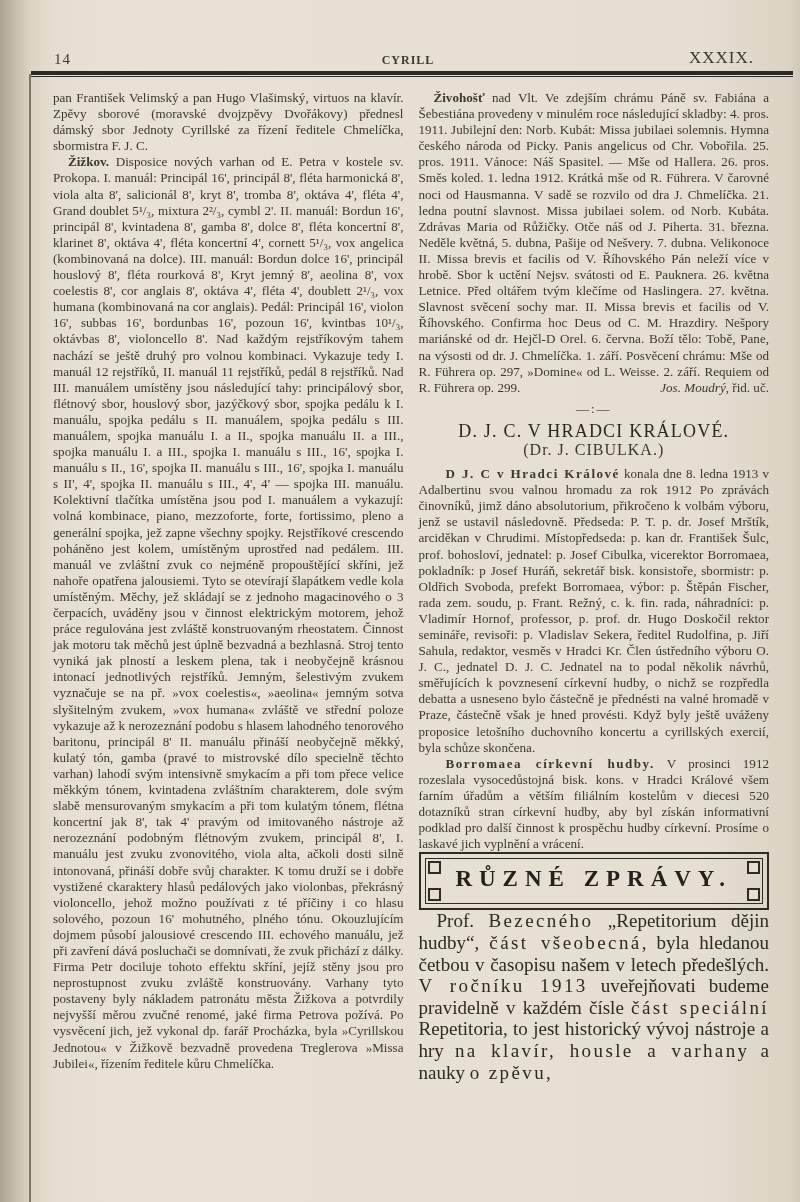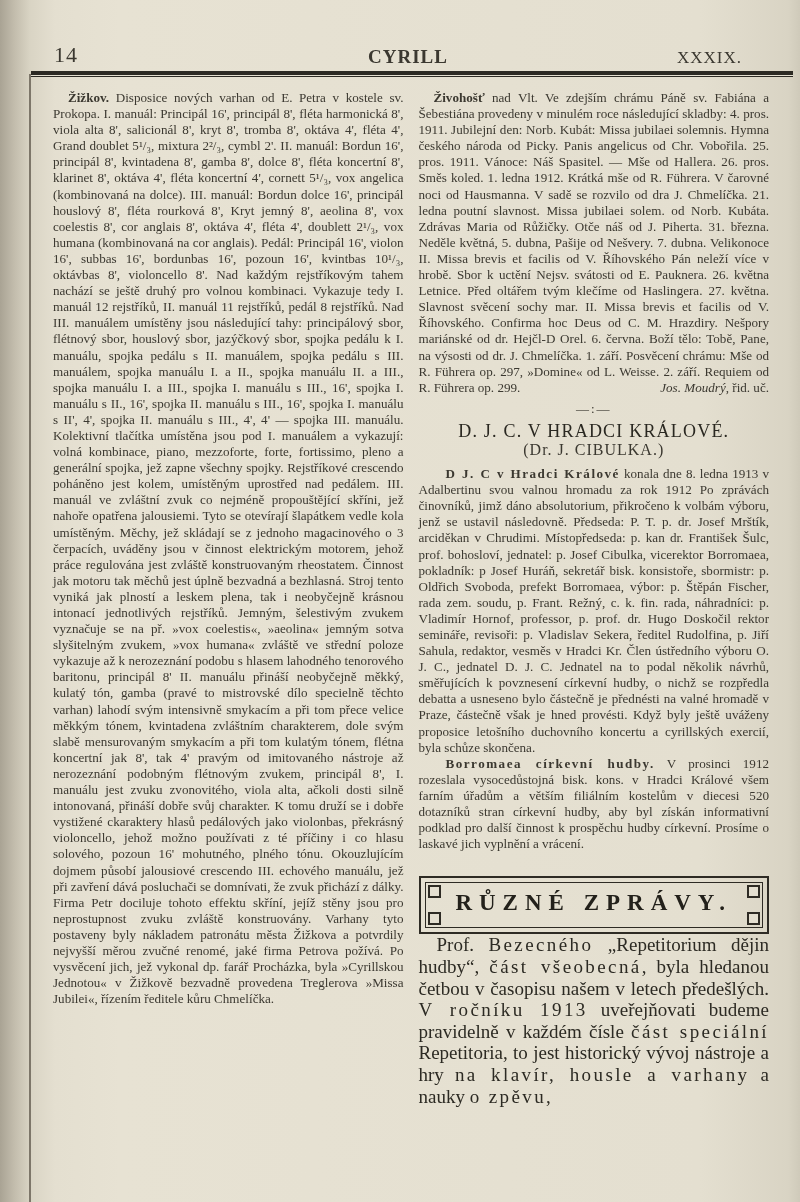--- a/index.html
+++ b/index.html
@@ -5,37 +5,37 @@
   html,body{margin:0;padding:0;}
   body{width:800px;height:1202px;background:#c6c1b2;overflow:hidden;}
   .page{
     position:relative;width:800px;height:1202px;overflow:hidden;
     background:linear-gradient(90deg,#a9a394 0px,#c2bcac 14px,#d9d4c4 30px,#e4dfd0 55px,#e7e2d3 120px,#e4dfd0 700px,#d9d4c4 788px,#cfcaba 800px);
     font-family:"Liberation Serif","DejaVu Serif",serif;
     color:#3b3830;
   }
   .edge-line{position:absolute;left:29px;top:74px;width:2px;height:1128px;background:#5d574b;opacity:.75;}
   .hdr{position:absolute;top:42px;left:46px;width:724px;height:26px;}
-  .hdr .pnum{position:absolute;left:8px;bottom:0;font-size:22px;letter-spacing:1px;}
-  .hdr .jttl{position:absolute;left:0;right:0;bottom:0;text-align:center;font-size:19px;font-weight:bold;letter-spacing:1px;}
-  .hdr .vol{position:absolute;right:28px;bottom:0;font-size:17px;letter-spacing:1px;}
+  .hdr .pnum{position:absolute;left:8px;bottom:0;font-size:15px;letter-spacing:1px;}
+  .hdr .jttl{position:absolute;left:0;right:0;bottom:0;text-align:center;font-size:12px;font-weight:bold;letter-spacing:1px;}
+  .hdr .vol{position:absolute;right:16px;bottom:0;font-size:17px;letter-spacing:1px;}
   .rule{position:absolute;left:31px;top:71px;width:762px;height:6px;
     background:linear-gradient(#2c2a24 0 3.5px,#e4dfd0 3.5px 4.5px,#2c2a24 4.5px 6px);}
   .cols{position:absolute;left:53px;top:90px;width:716px;display:flex;gap:15px;}
   .col{width:351px;font-size:13.1px;line-height:16.1px;text-align:justify;}
   .col p{margin:0;}
   p.ind{text-indent:15px;}
   .lead{font-weight:bold;}
   .lead.spread{letter-spacing:1.5px;padding-left:12px;}
   .sig{float:right;padding-left:20px;}
   .sig .it{font-style:italic;}
   .divider{text-align:center;margin:5px 0 4px;font-size:13px;letter-spacing:2px;}
   h2.sect{margin:6px 0 3px;text-align:center;font-size:18px;font-weight:normal;letter-spacing:1.2px;color:#2a2821;}
   h3.sect{margin:0 0 8px;text-align:center;font-size:16px;font-weight:normal;letter-spacing:1px;}
-  .newsbox{margin-top:24px;border:2.5px solid #2e2b24;padding:4px;background:transparent;}
+  .newsbox{border:2.5px solid #2e2b24;padding:4px;background:transparent;}
   .newsbox .inner{position:relative;border:1.5px solid #2e2b24;padding:12px 6px 16px;}
   .corner{position:absolute;width:9px;height:9px;border:2px solid #2e2b24;background:#e4dfd0;}
   .corner.tl{left:2px;top:2px;}
   .corner.tr{right:2px;top:2px;}
   .corner.bl{left:2px;bottom:2px;}
   .corner.br{right:2px;bottom:2px;}
   .newsbox .bt{ text-align:center;font-size:23px;font-weight:bold;letter-spacing:7px;color:#23211b;}
   .annc{margin-top:15px;font-size:19px;line-height:21.6px;font-weight:normal;text-align:justify;color:#2c2a23;}
   .annc .sp{letter-spacing:2.4px;}
   .annc-ind{text-indent:18px;}
@@ -50,20 +50,21 @@
   <div class="hdr">
     <span class="pnum">14</span>
     <span class="jttl">CYRILL</span>
     <span class="vol">XXXIX.</span>
   </div>
   <div class="rule"></div>
 
   <div class="cols">
 
     <div class="col">
+      <p>pan František Velimský a pan Hugo Vlašimský, virtuos na klavír. Zpěvy sborové (moravské dvojzpěvy Dvořákovy) přednesl dámský sbor Jednoty Cyrillské za řízení ředitele Chmelíčka, sbormistra F. J. C.</p>
       <p class="ind"><span class="lead">Žižkov.</span> <span>Disposice nových varhan od E. Petra v kostele sv. Prokopa. I. manuál: Principál 16', principál 8', fléta harmonická 8', viola alta 8', salicionál 8', kryt 8', tromba 8', oktáva 4', fléta 4', Grand doublet 5¹/₃, mixtura 2²/₃, cymbl 2'. II. manuál: Bordun 16', principál 8', kvintadena 8', gamba 8', dolce 8', fléta koncertní 8', klarinet 8', oktáva 4', fléta koncertní 4', cornett 5¹/₃, vox angelica (kombinovaná na dolce). III. manuál: Bordun dolce 16', principál houslový 8', fléta rourková 8', Kryt jemný 8', aeolina 8', vox coelestis 8', cor anglais 8', oktáva 4', fléta 4', doublett 2¹/₃, vox humana (kombinovaná na cor anglais). Pedál: Principál 16', violon 16', subbas 16', bordunbas 16', pozoun 16', kvintbas 10¹/₃, oktávbas 8', violoncello 8'. Nad každým rejstříkovým tahem nachází se ještě druhý pro volnou kombinaci. Vykazuje tedy I. manuál 12 rejstříků, II. manuál 11 rejstříků, pedál 8 rejstříků. Nad III. manuálem umístěny jsou následující tahy: principálový sbor, flétnový sbor, houslový sbor, jazýčkový sbor, spojka pedálu k I. manuálu, spojka pedálu s II. manuálem, spojka pedálu s III. manuálem, spojka manuálu I. a II., spojka manuálu II. a III., spojka manuálu I. a III., spojka I. manuálu s III., 16', spojka I. manuálu s II., 16', spojka II. manuálu s III., 16', spojka I. manuálu s II', 4', spojka II. manuálu s III., 4', 4' — spojka III. manuálu. Kolektivní tlačítka umístěna jsou pod I. manuálem a vykazují: volná kombinace, piano, mezzoforte, forte, fortissimo, pleno a generální spojka, jež zapne všechny spojky. Rejstříkové crescendo poháněno jest kolem, umístěným uprostřed nad pedálem. III. manuál ve zvláštní zvuk co nejméně propouštějící skříni, jež nahoře opatřena jalousiemi. Tyto se otevírají šlapátkem vedle kola umístěným. Měchy, jež skládají se z jednoho magacinového o 3 čerpacích, uváděny jsou v činnost elektrickým motorem, jehož práce regulována jest zvláště konstruovaným rheostatem. Činnost jak motoru tak měchů jest úplně bezvadná a bezhlasná. Stroj tento vyniká jak plností a leskem plena, tak i neobyčejně krásnou intonací jednotlivých rejstříků. Jemným, šelestivým zvukem vyznačuje se na př. »vox coelestis«, »aeolina« jemným sotva slyšitelným zvukem, »vox humana« zvláště ve střední poloze vykazuje až k nerozeznání podobu s hlasem lahodného tenorového baritonu, principál 8' II. manuálu přináší neobyčejně měkký, kulatý tón, gamba (pravé to mistrovské dílo specielně těchto varhan) lahodí svým intensivně smykacím a při tom přece velice měkkým tónem, kvintadena zvláštním charakterem, dole svým slabě mensurovaným smykacím a při tom kulatým tónem, flétna koncertní jak 8', tak 4' pravým od imitovaného nástroje až nerozeznání podobným flétnovým zvukem, principál 8', I. manuálu jest zvuku zvonovitého, viola alta, ačkoli dosti silně intonovaná, přináší dobře svůj charakter. K tomu druží se i dobře vystižené ckaraktery hlasů pedálových jako violonbas, překrásný violoncello, jehož možno používati z té příčiny i co hlasu solového, pozoun 16' mohutného, plného tónu. Okouzlujícím dojmem působí jalousiové crescendo III. echového manuálu, jež při zavření dává posluchači se domnívati, že zvuk přichází z dálky. Firma Petr dociluje tohoto effektu skříní, jejíž stěny jsou pro neprostupnost zvuku zvláště konstruovány. Varhany tyto postaveny byly nákladem patronátu města Žižkova a potvrdily nejvyšší měrou zvučné renomé, jaké firma Petrova požívá. Po vysvěcení jich, jež vykonal dp. farář Procházka, byla »Cyrillskou Jednotou« v Žižkově bezvadně provedena Treglerova »Missa Jubilei«, řízením ředitele kůru Chmelíčka.</span></p>
     </div>
 
     <div class="col">
       <p class="ind"><span class="lead">Živohošť</span> <span>nad Vlt. Ve zdejším chrámu Páně sv. Fabiána a Šebestiána provedeny v minulém roce následující skladby: 4. pros. 1911. Jubilejní den: Norb. Kubát: Missa jubilaei solemnis. Hymna českého národa od Picky. Panis angelicus od Chr. Vobořila. 25. pros. 1911. Vánoce: Náš Spasitel. — Mše od Hallera. 26. pros. Směs koled. 1. ledna 1912. Krátká mše od R. Führera. V čarovné noci od Hausmanna. V sadě se rozvilo od dra J. Chmelíčka. 21. ledna poutní slavnost. Missa jubilaei solem. od Norb. Kubáta. Zdrávas Maria od Růžičky. Otče náš od J. Piherta. 31. března. Neděle květná, 5. dubna, Pašije od Nešvery. 7. dubna. Velikonoce II. Missa brevis et facilis od V. Říhovského Pán neleží více v hrobě. Sbor k uctění Nejsv. svátosti od E. Pauknera. 26. května Letnice. Před oltářem tvým klečíme od Haslingera. 27. května. Slavnost svěcení sochy mar. II. Missa brevis et facilis od V. Říhovského. Confirma hoc Deus od C. M. Hrazdiry. Nešpory mariánské od dr. Hejčl-D Orel. 6. června. Boží tělo: Tobě, Pane, na výsosti od dr. J. Chmelíčka. 1. září. Posvěcení chrámu: Mše od R. Führera op. 297, »Domine« od L. Weisse. 2. září. Requiem od R. Führera op. 299.</span> <span class="sig"><span class="it">Jos. Moudrý</span><span>, řid. uč.</span></span></p>
 
       <div class="divider">—:—</div>
 
       <h2 class="sect">D. J. C. V HRADCI KRÁLOVÉ.</h2>
       <h3 class="sect">(Dr. J. CIBULKA.)</h3>

